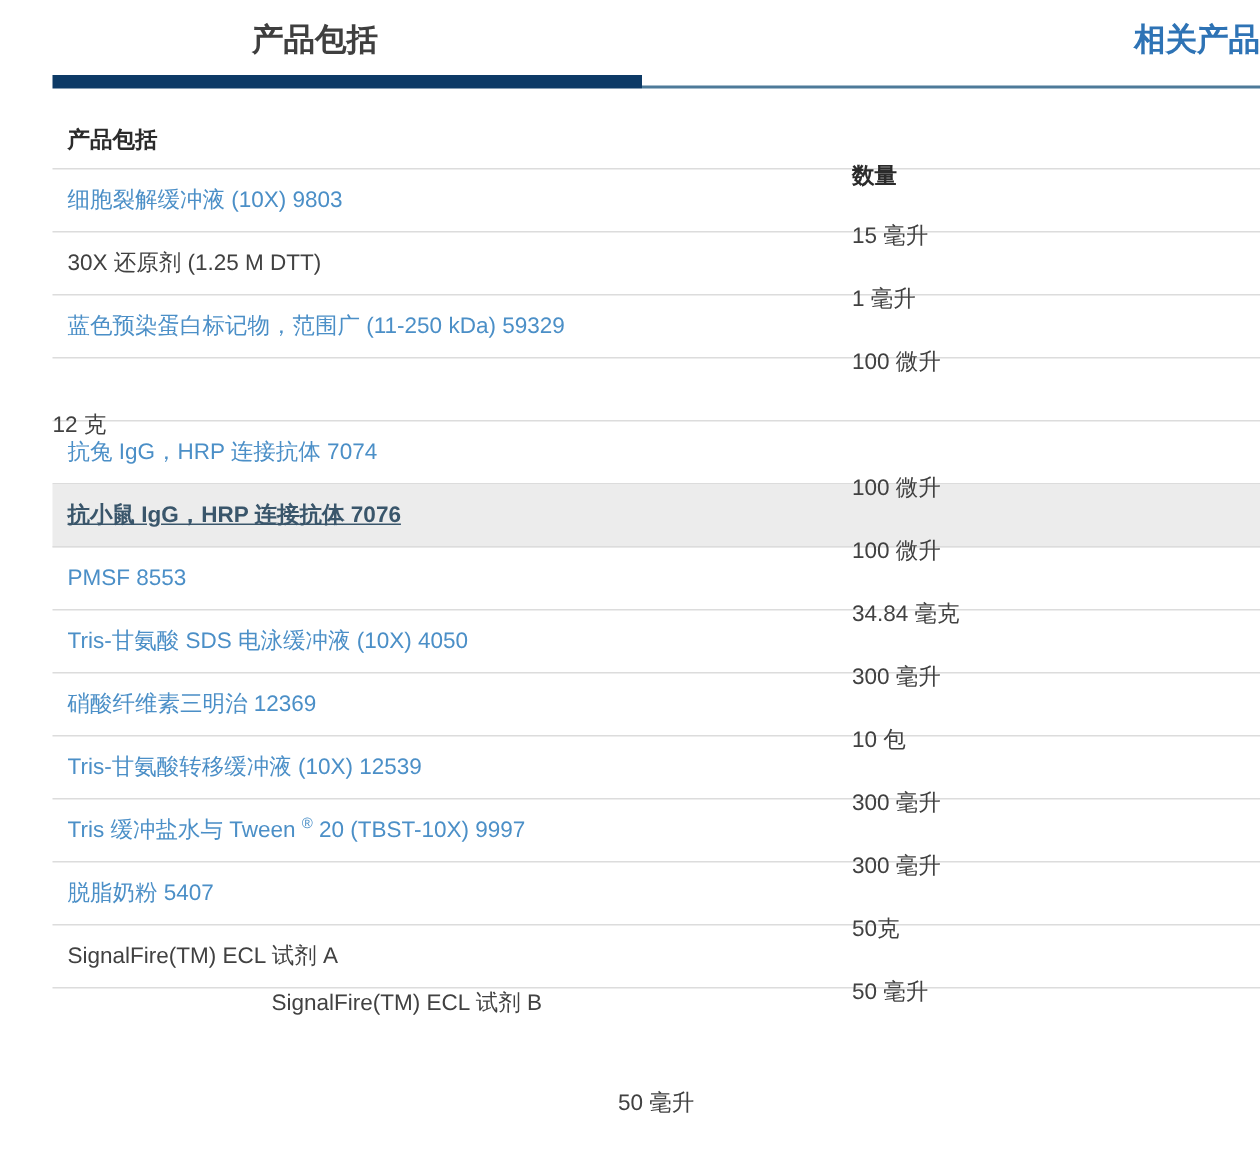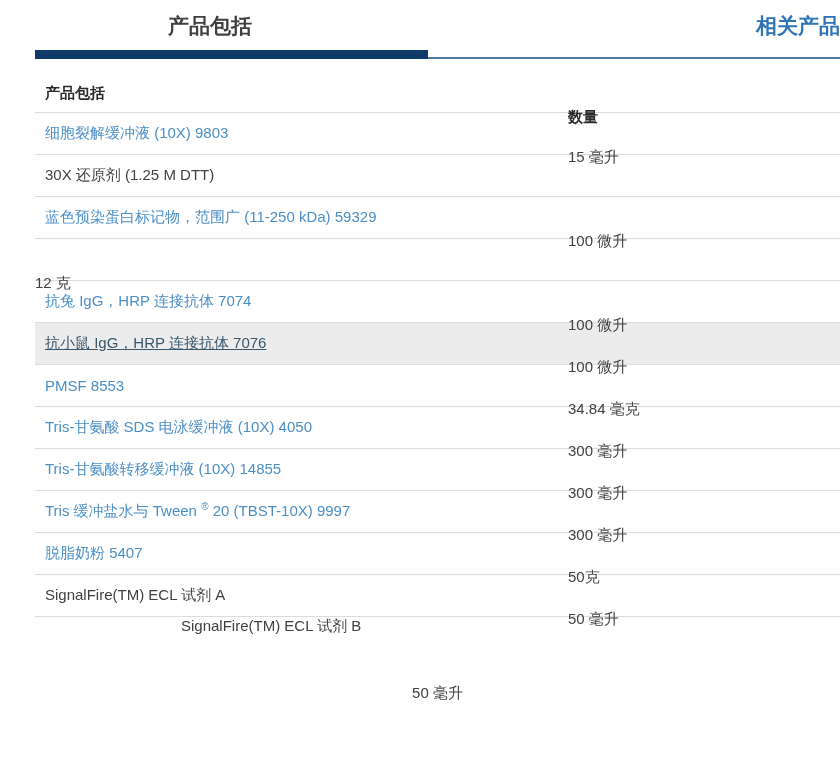--- a/index.html
+++ b/index.html
@@ -24,21 +24,21 @@
   
   .table{margin-left:35px;margin-top:16px;font-size:15px;color:var(--text);}
   .thead{display:flex;align-items:center;height:38px;border-bottom:1px solid var(--divider);
          font-weight:bold;color:#2b2b2b;}
   .col-name{width:533px;padding-left:10px;}
   .col-qty{flex:1;margin-top:48px;}
   .row{display:flex;align-items:center;height:42px;border-bottom:1px solid var(--divider);}
   .row:last-child{border-bottom:none;flex-direction:column;}
   .row.hover{background:var(--hover-bg);}
   a.link{color:var(--link);text-decoration:none;cursor:pointer;}
-  .row.hover a.link{color:var(--link-hover);text-decoration:underline;}
+  .row.hover a.link{color:var(--link-hover);text-decoration:underline;font-weight:bold;}
   sup{font-size:10px;line-height:0;}
 </style>
 </head>
 <body>
 
 <div class="tabs">
   <div class="tab active">产品包括</div>
   <div class="tab related">相关产品</div>
 </div>
 <div class="tab-underline">
@@ -51,20 +51,21 @@
     <div class="col-name">产品包括</div>
     <div class="col-qty">数量</div>
   </div>
   <div id="rows">
       <div class="row">
         <div class="col-name"><a class="link" href="#"><span>细胞裂解缓冲液 (10X) 9803</span></a></div>
         <div class="col-qty">15 毫升</div>
       </div>
       <div class="row">
         <div class="col-name"><span><span>30X 还原剂 (1.25 M DTT)</span></span></div>
+        <div class="col-qty">1 毫升</div>
       </div>
       <div class="row">
         <div class="col-name"><a class="link" href="#"><span>蓝色预染蛋白标记物，范围广 (11-250 kDa) 59329</span></a></div>
         <div class="col-qty">100 微升</div>
       </div>
       <div class="row">
         <div class="col-qty">12 克</div>
       </div>
       <div class="row">
         <div class="col-name"><a class="link" href="#"><span>抗兔 IgG，HRP 连接抗体 7074</span></a></div>
@@ -76,21 +77,25 @@
       </div>
       <div class="row">
         <div class="col-name"><a class="link" href="#"><span>PMSF 8553</span></a></div>
         <div class="col-qty">34.84 毫克</div>
       </div>
       <div class="row">
         <div class="col-name"><a class="link" href="#"><span>Tris-甘氨酸 SDS 电泳缓冲液 (10X) 4050</span></a></div>
         <div class="col-qty">300 毫升</div>
       </div>
       <div class="row">
-        <div class="col-name"><a class="link" href="#"><span>Tris-甘氨酸转移缓冲液 (10X) 14855</span></a></div>
+        <div class="col-name"><a class="link" href="#"><span>硝酸纤维素三明治 12369</span></a></div>
+        <div class="col-qty">10 包</div>
+      </div>
+      <div class="row">
+        <div class="col-name"><a class="link" href="#"><span>Tris-甘氨酸转移缓冲液 (10X) 12539</span></a></div>
         <div class="col-qty">300 毫升</div>
       </div>
       <div class="row">
         <div class="col-name"><a class="link" href="#"><span>Tris 缓冲盐水与 Tween </span><sup>®</sup><span> 20 (TBST-10X) 9997</span></a></div>
         <div class="col-qty">300 毫升</div>
       </div>
       <div class="row">
         <div class="col-name"><a class="link" href="#"><span>脱脂奶粉 5407</span></a></div>
         <div class="col-qty">50克</div>
       </div>

